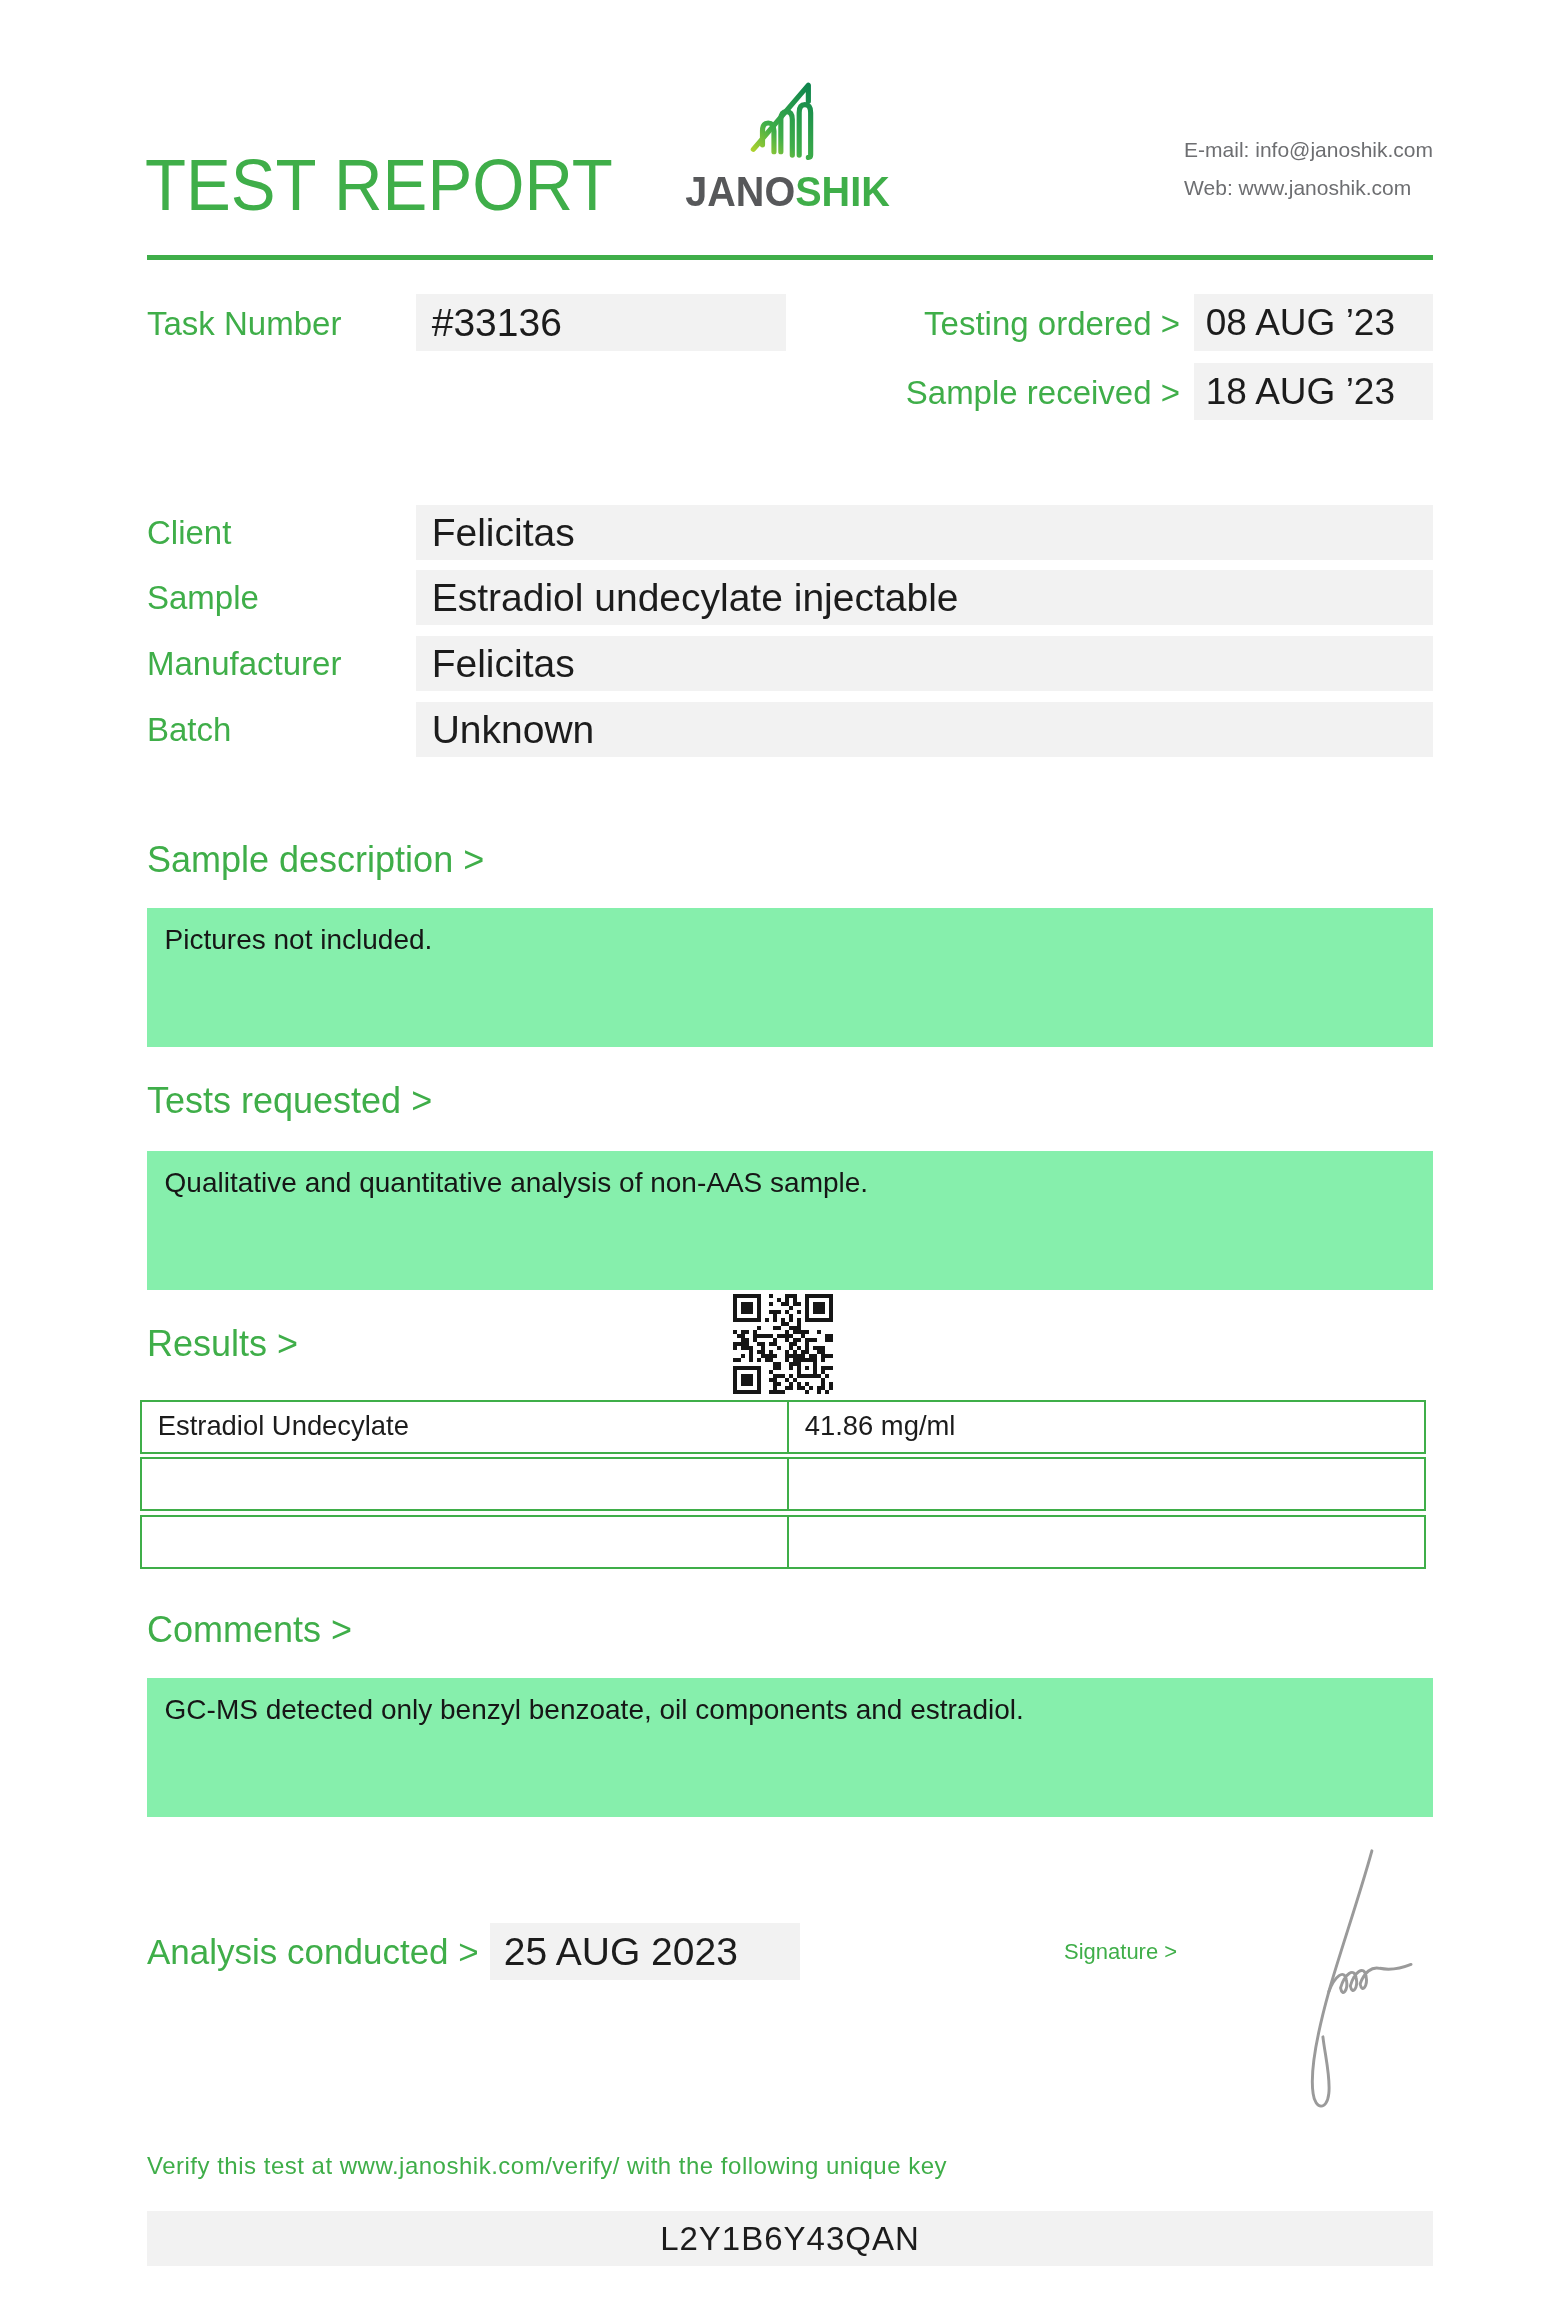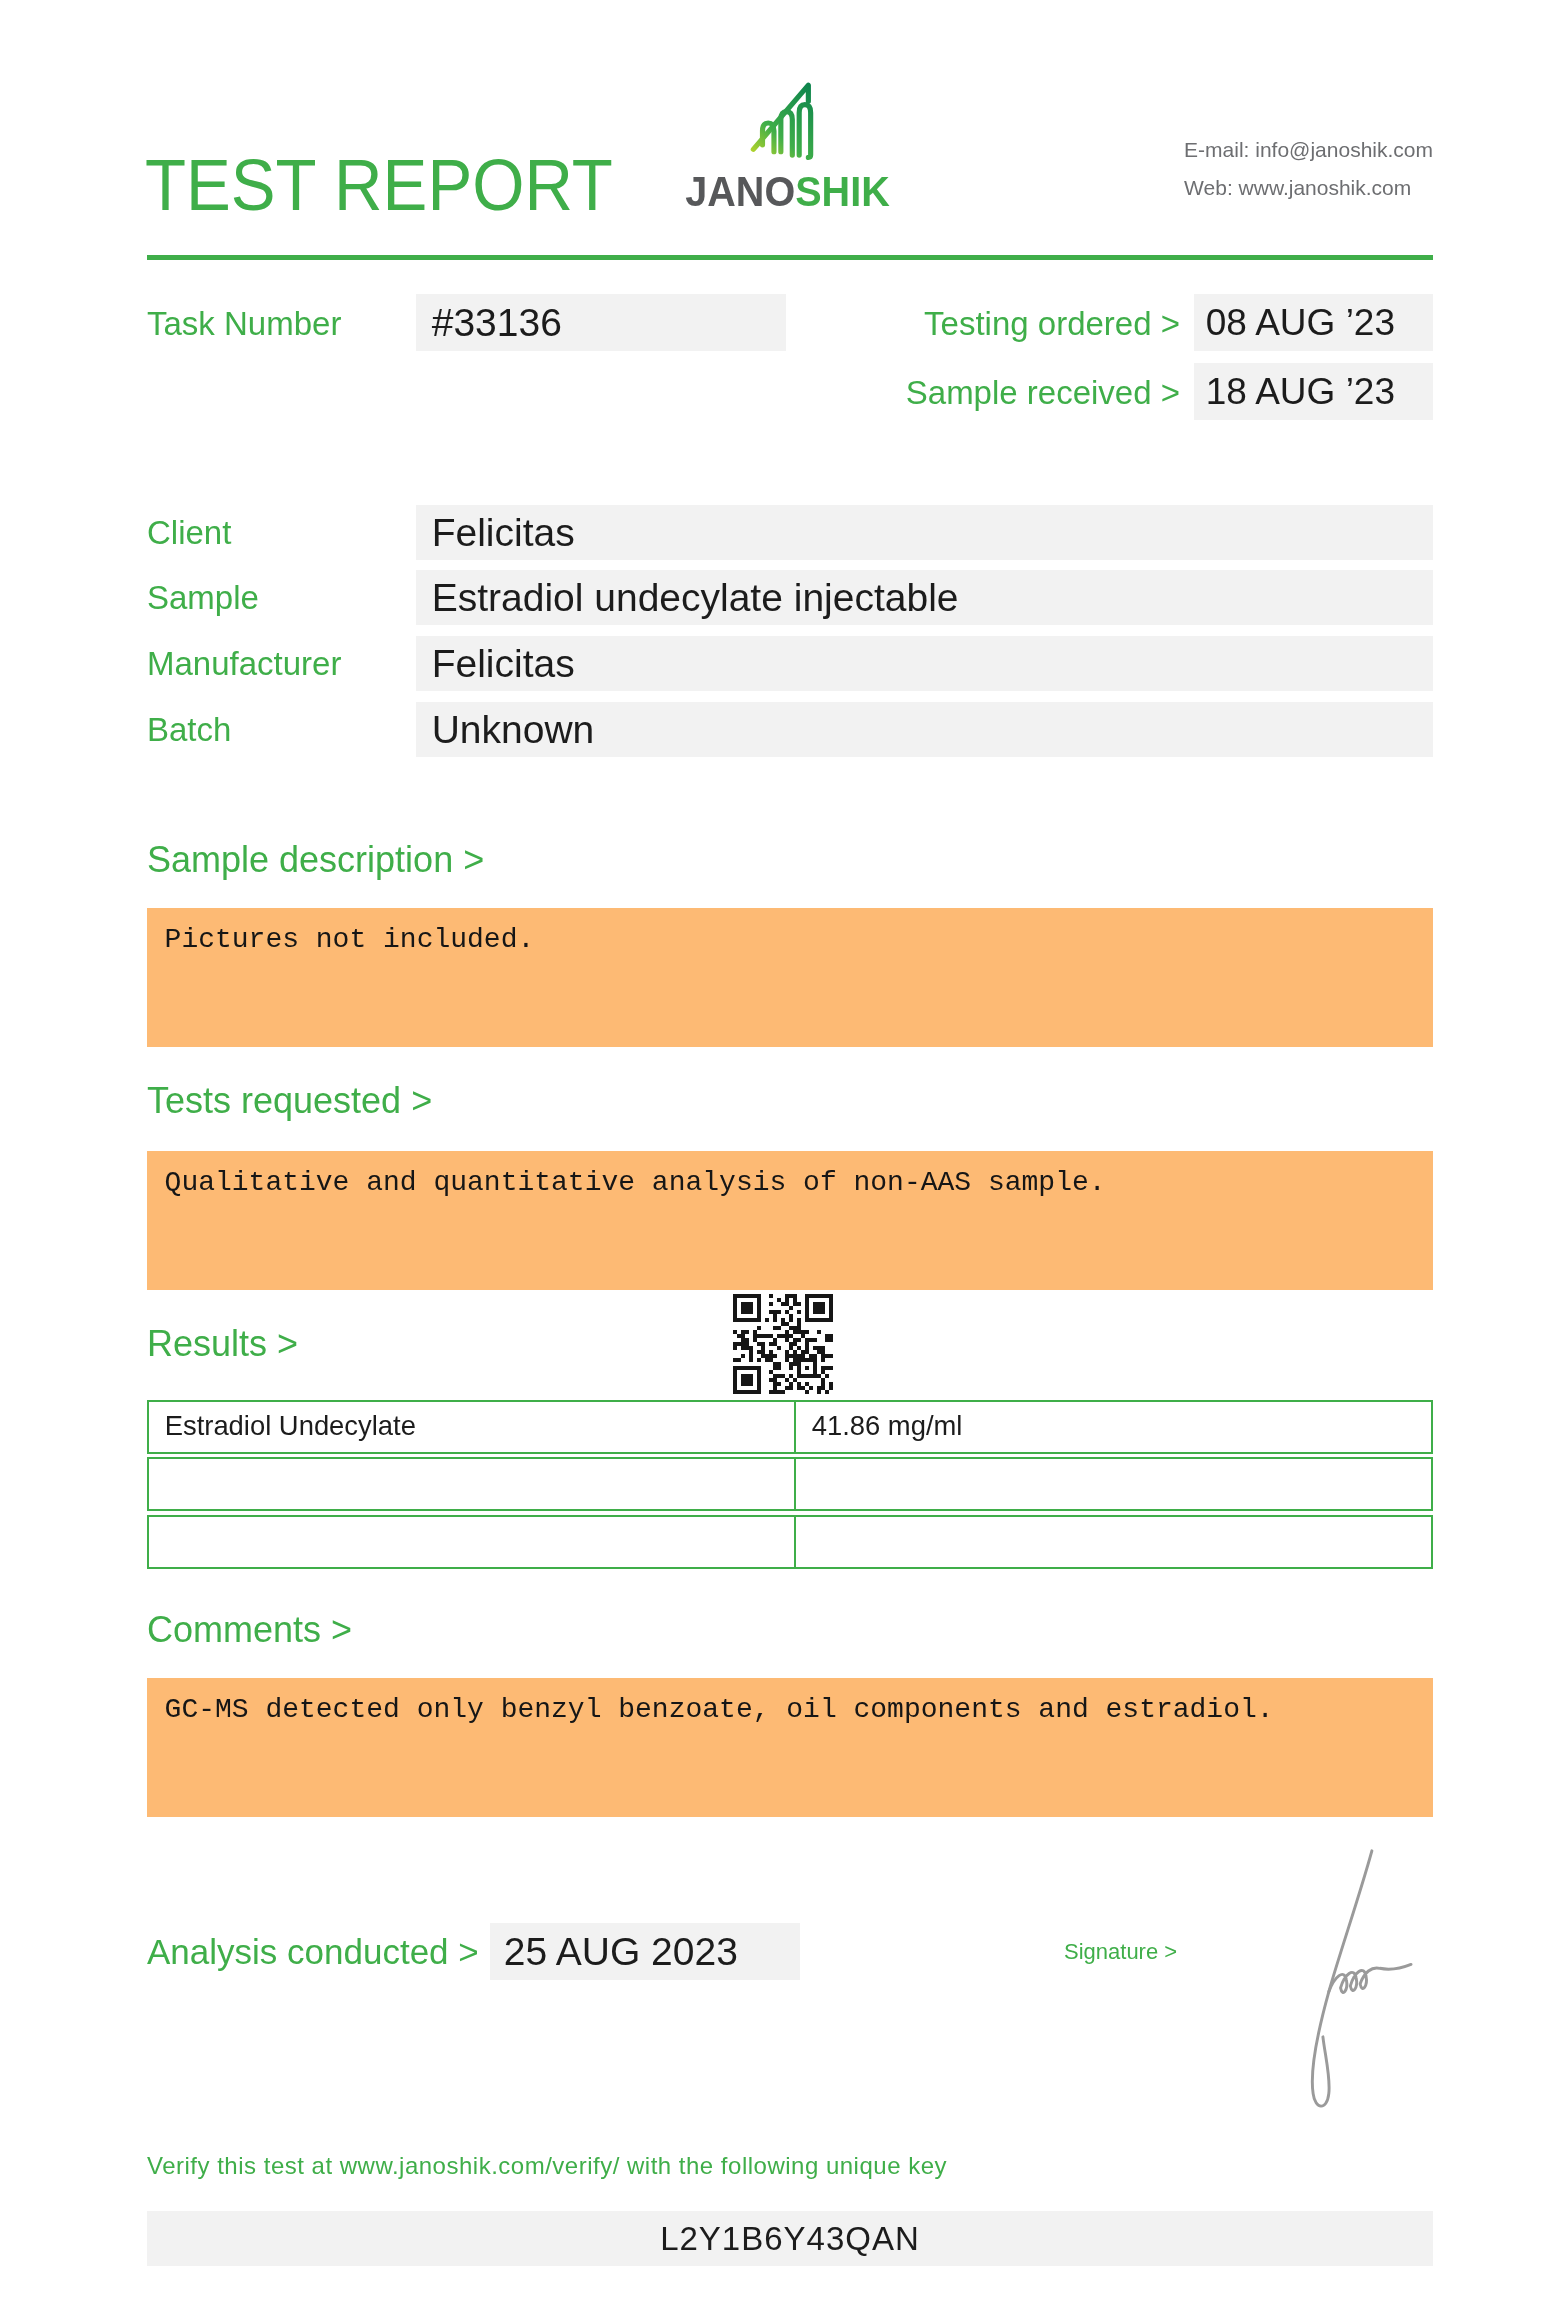--- a/index.html
+++ b/index.html
@@ -63,31 +63,30 @@
   .ordered-box    { left:1194px; top:294px; width:239px; height:57px; line-height:57px; padding-left:11.8px; font-size:37px; }
   .received-label { left:853px; top:365px; width:327px; line-height:55px; text-align:right; }
   .received-box   { left:1194px; top:363px; width:239px; height:57px; line-height:57px; padding-left:11.8px; font-size:37px; }
 
   .detail-label { left:147px; line-height:55px; }
   .detail-box   { left:416px; width:1017px; height:55px; line-height:55px; padding-left:15.7px; }
 
   .section-heading { left:147px; color:#3fae49; font-size:36px; white-space:nowrap; }
   .text-box {
     left:147px; width:1286px; height:139px;
-    background:#fdba74;
+    background:#86efac;
     font-size:28px;
     padding:15.7px 17.6px;
     color:#161616;
-    font-family:Liberation Mono, monospace;
   }
 
   .qr { left:733px; top:1294px; width:100px; height:100px; }
 
   .rtable-row {
-    left:147px; width:1286px; height:54px;
+    left:140px; width:1286px; height:54px;
     border:2.9px solid #3fae49;
     display:flex;
     background:#ffffff;
   }
   .rtable-cell {
     font-size:27.4px; line-height:48px;
     padding-left:15.7px;
     white-space:nowrap; overflow:hidden;
   }
   .rtable-cell.c1 { width:647px; border-right:2.9px solid #3fae49; }

